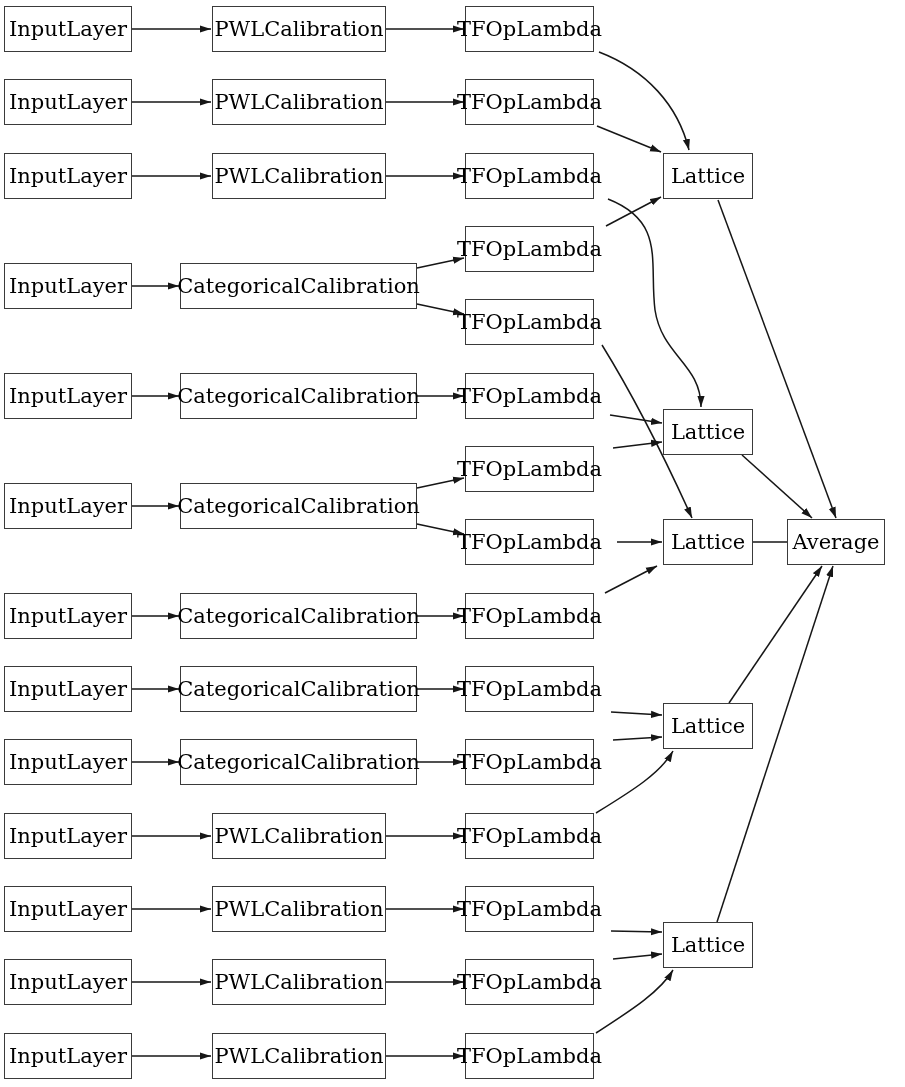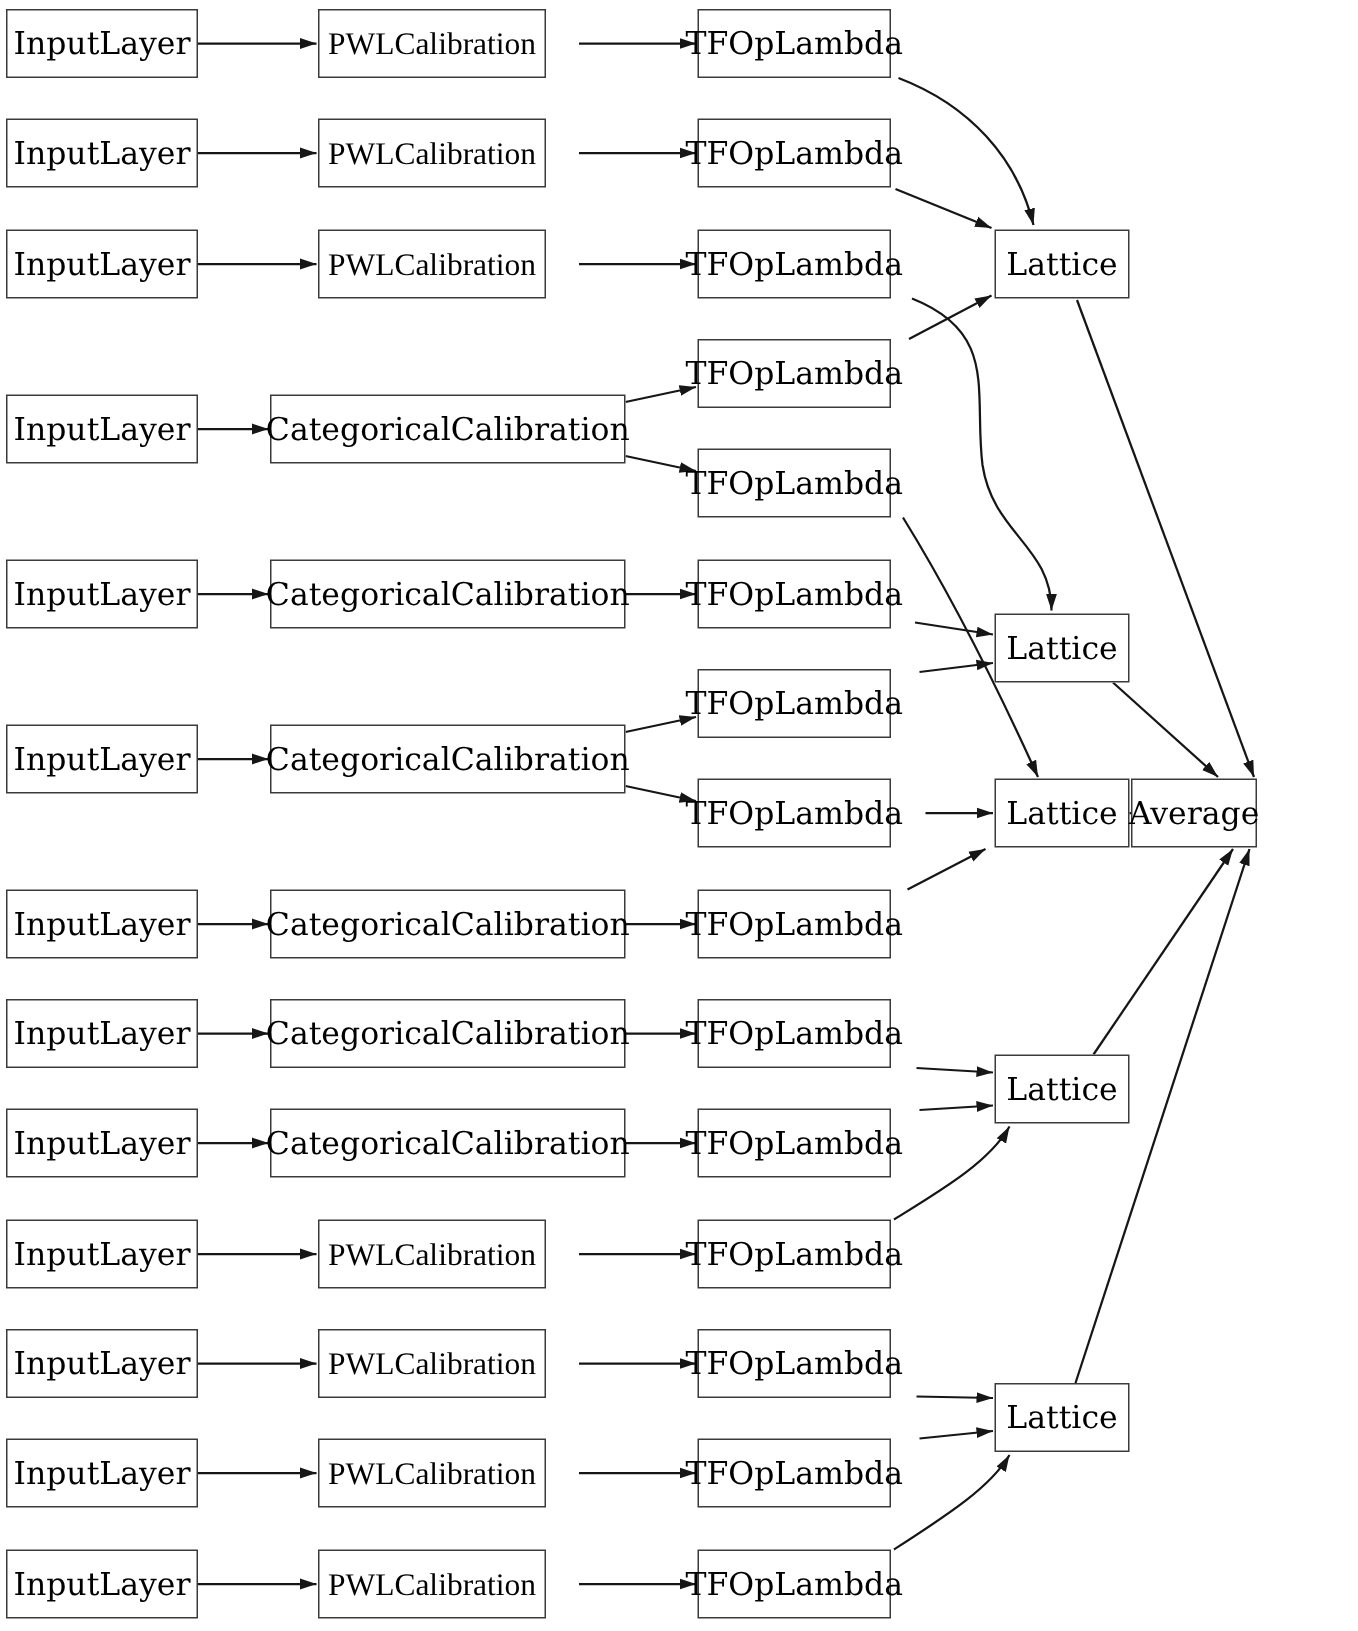--- a/index.html
+++ b/index.html
@@ -7,25 +7,25 @@
   #canvas{position:absolute;left:0;top:0;width:905px;height:1087px;background:#ffffff;padding-left:24px;}
   #edges{position:absolute;left:0;top:0;width:905px;height:1087px;}
   #edges path.e{fill:none;stroke:#161616;stroke-width:1.5;}
   .node{
     position:absolute;box-sizing:border-box;height:46px;
     background:#ffffff;border:1.6px solid #3a3a3a;
     display:flex;align-items:center;justify-content:center;
     font-size:21px;color:#000;white-space:nowrap;line-height:1;
   }
   .il{left:4px;width:128px;}
-  .pwl{left:212px;width:152px;font-family:Liberation Serif, serif;}
+  .pwl{left:212px;width:174px;}
   .cc{left:180px;width:237px;}
   .tfl{left:465px;width:129px;}
   .lat{left:663px;width:90px;}
-  .avg{left:754px;width:84px;}
+  .avg{left:787px;width:98px;}
 </style>
 </head>
 <body>
 
 <div id="canvas">
 
   <svg id="edges" width="905" height="1087" viewBox="0 0 905 1087" xmlns="http://www.w3.org/2000/svg">
     <defs>
       <marker id="ah" markerUnits="userSpaceOnUse" markerWidth="12" markerHeight="9" refX="11" refY="4" orient="auto">
         <path d="M0,0.4 L11,4 L0,7.6 Z" fill="#161616"></path>

